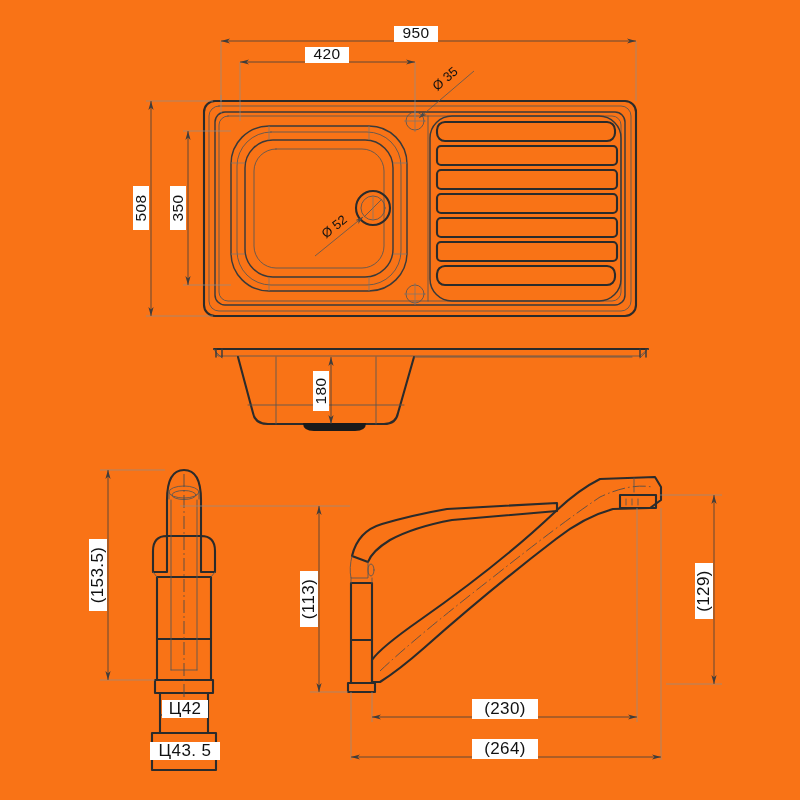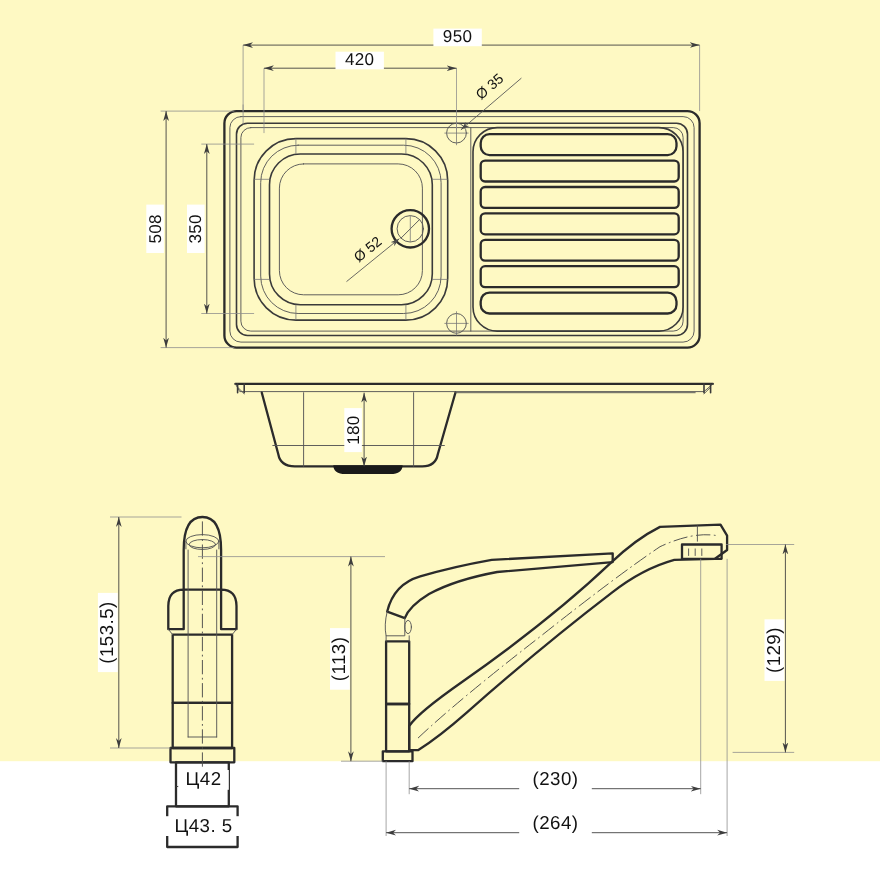--- a/index.html
+++ b/index.html
@@ -10,22 +10,22 @@
   body {
     width: 800px;
     height: 800px;
     font-family: "Liberation Sans", sans-serif;
     color: #1a1a1a;
     overflow: hidden;
   }
   #drawing-root {
     position: relative;
     width: 800px;
-    height: 692px;
-    background: #fef9c3;
+    height: 800px;
+    background: #f97316;
   }
   svg.sheet {
     position: absolute;
     top: 0;
     left: 0;
     width: 800px;
     height: 800px;
   }
   
   .outline      { fill: none; stroke: #2b2b2b; stroke-width: 2.1; stroke-linejoin: round; stroke-linecap: round; }

